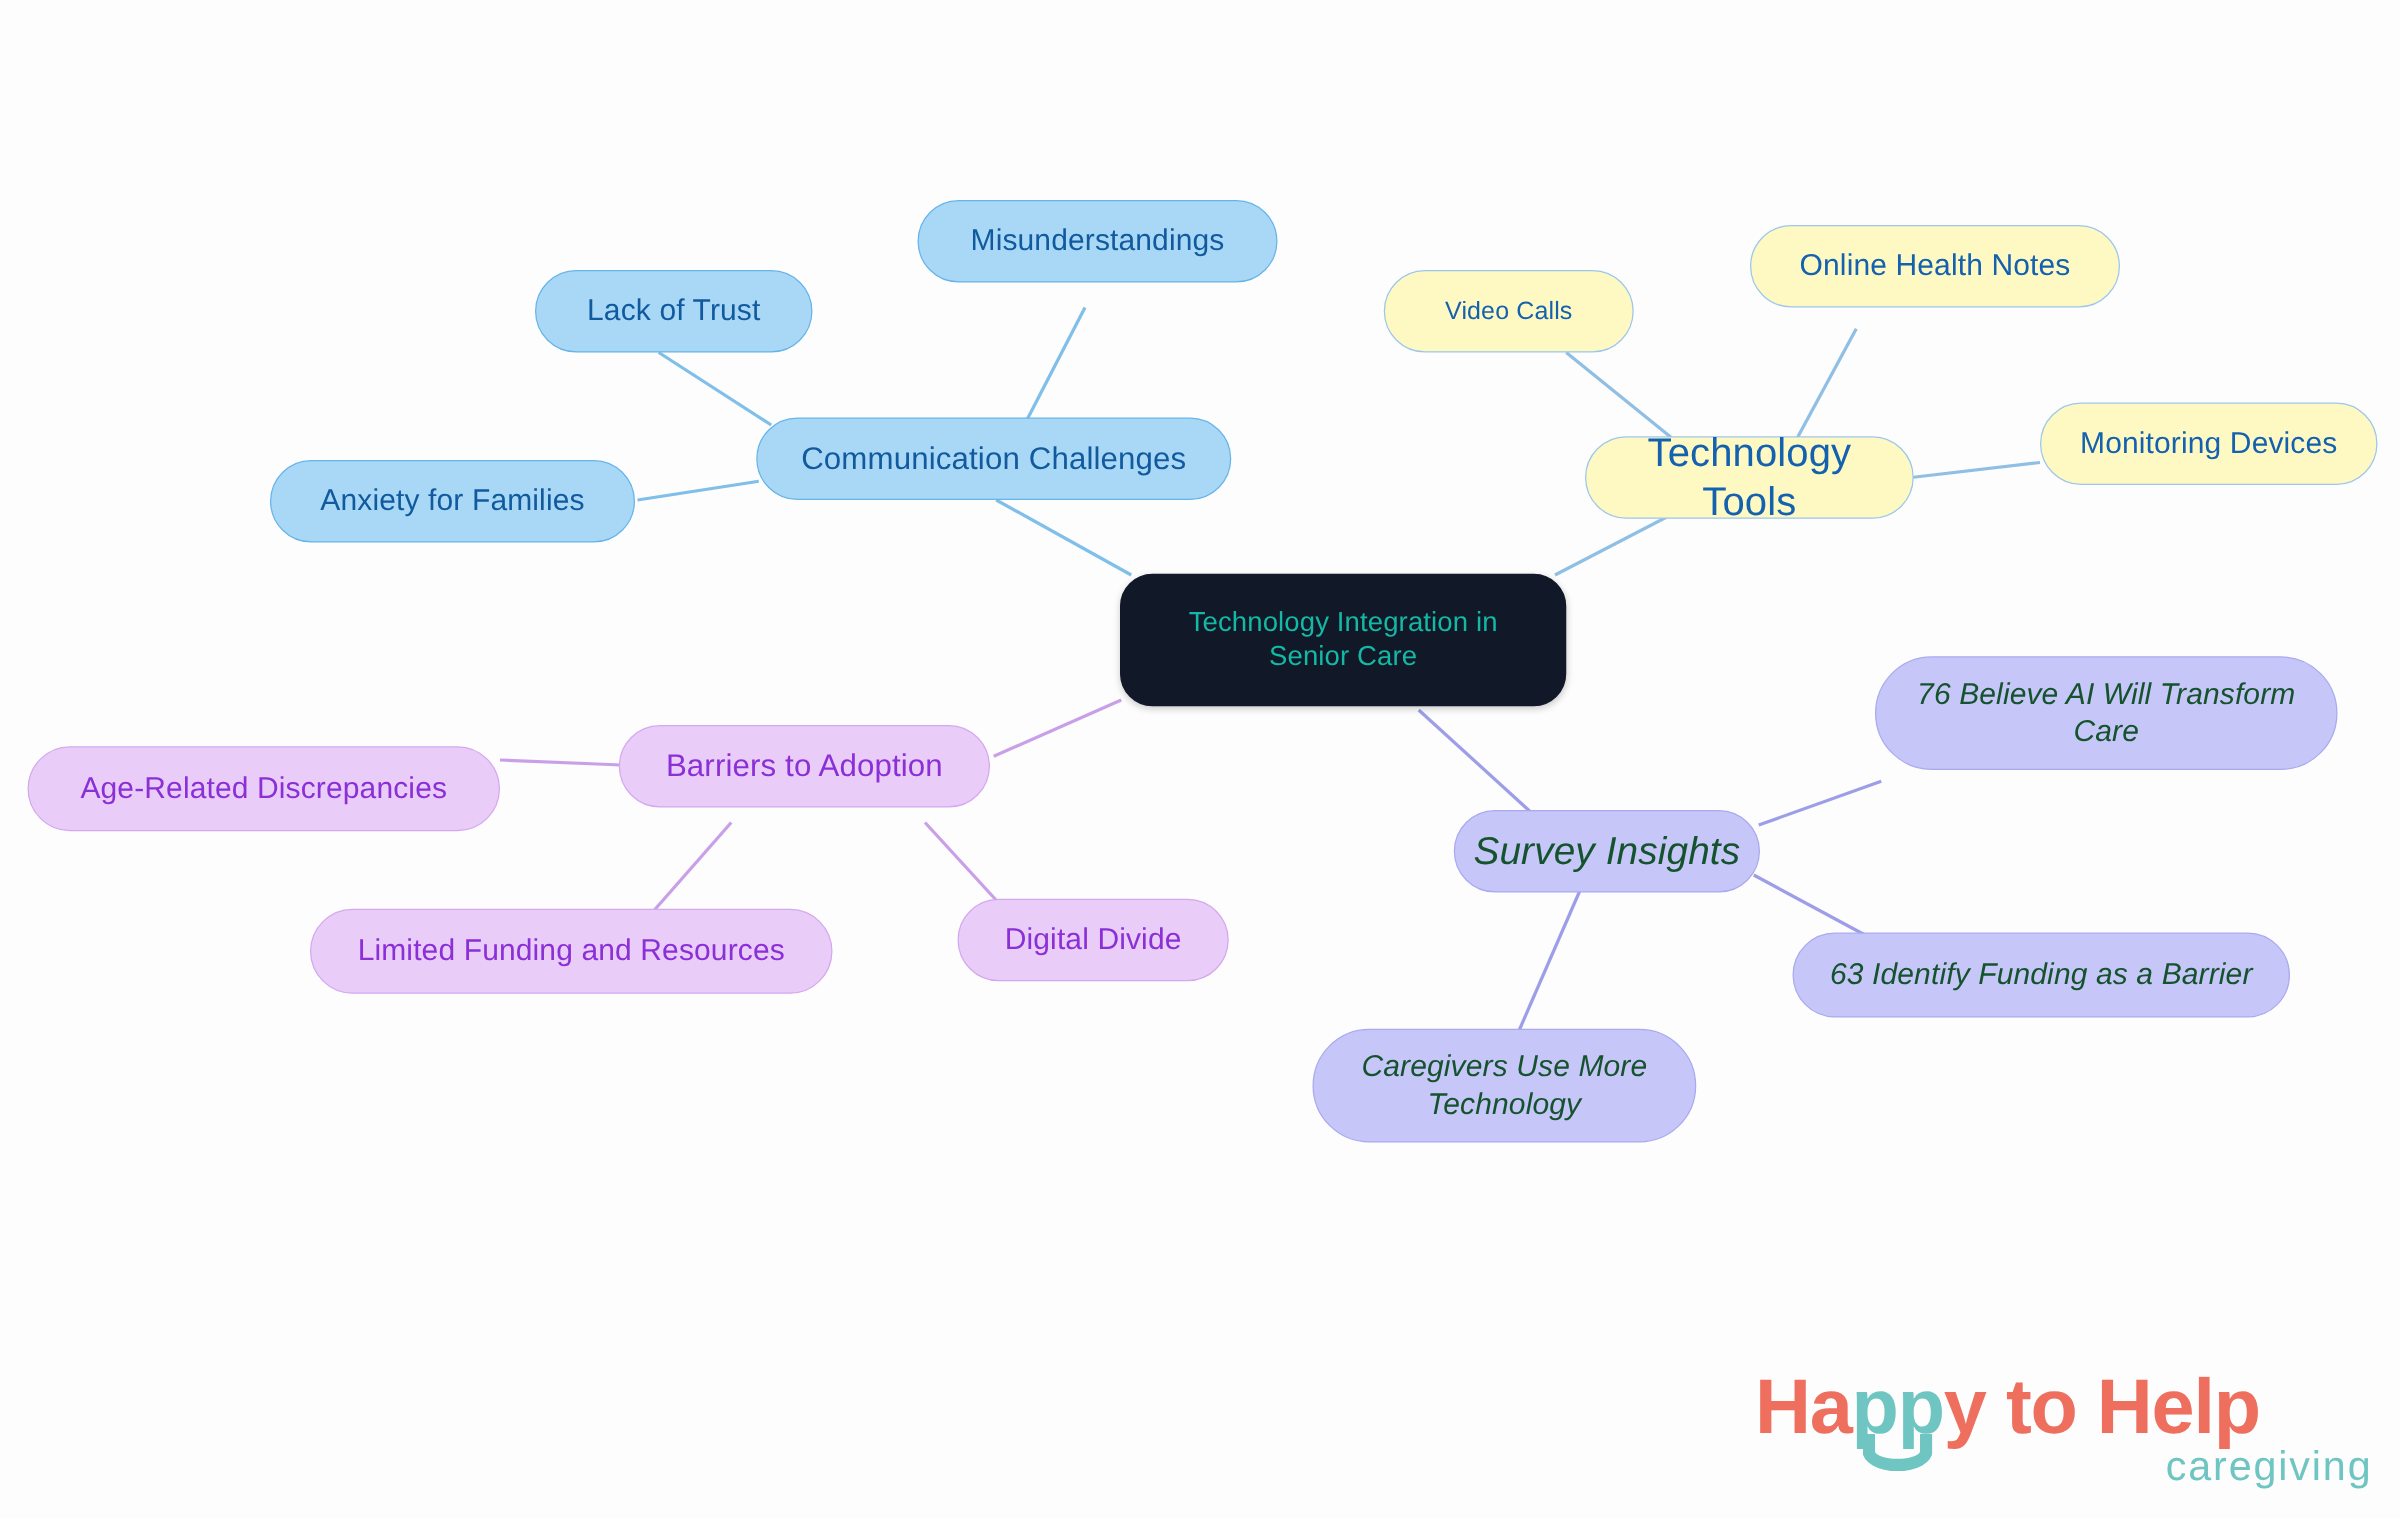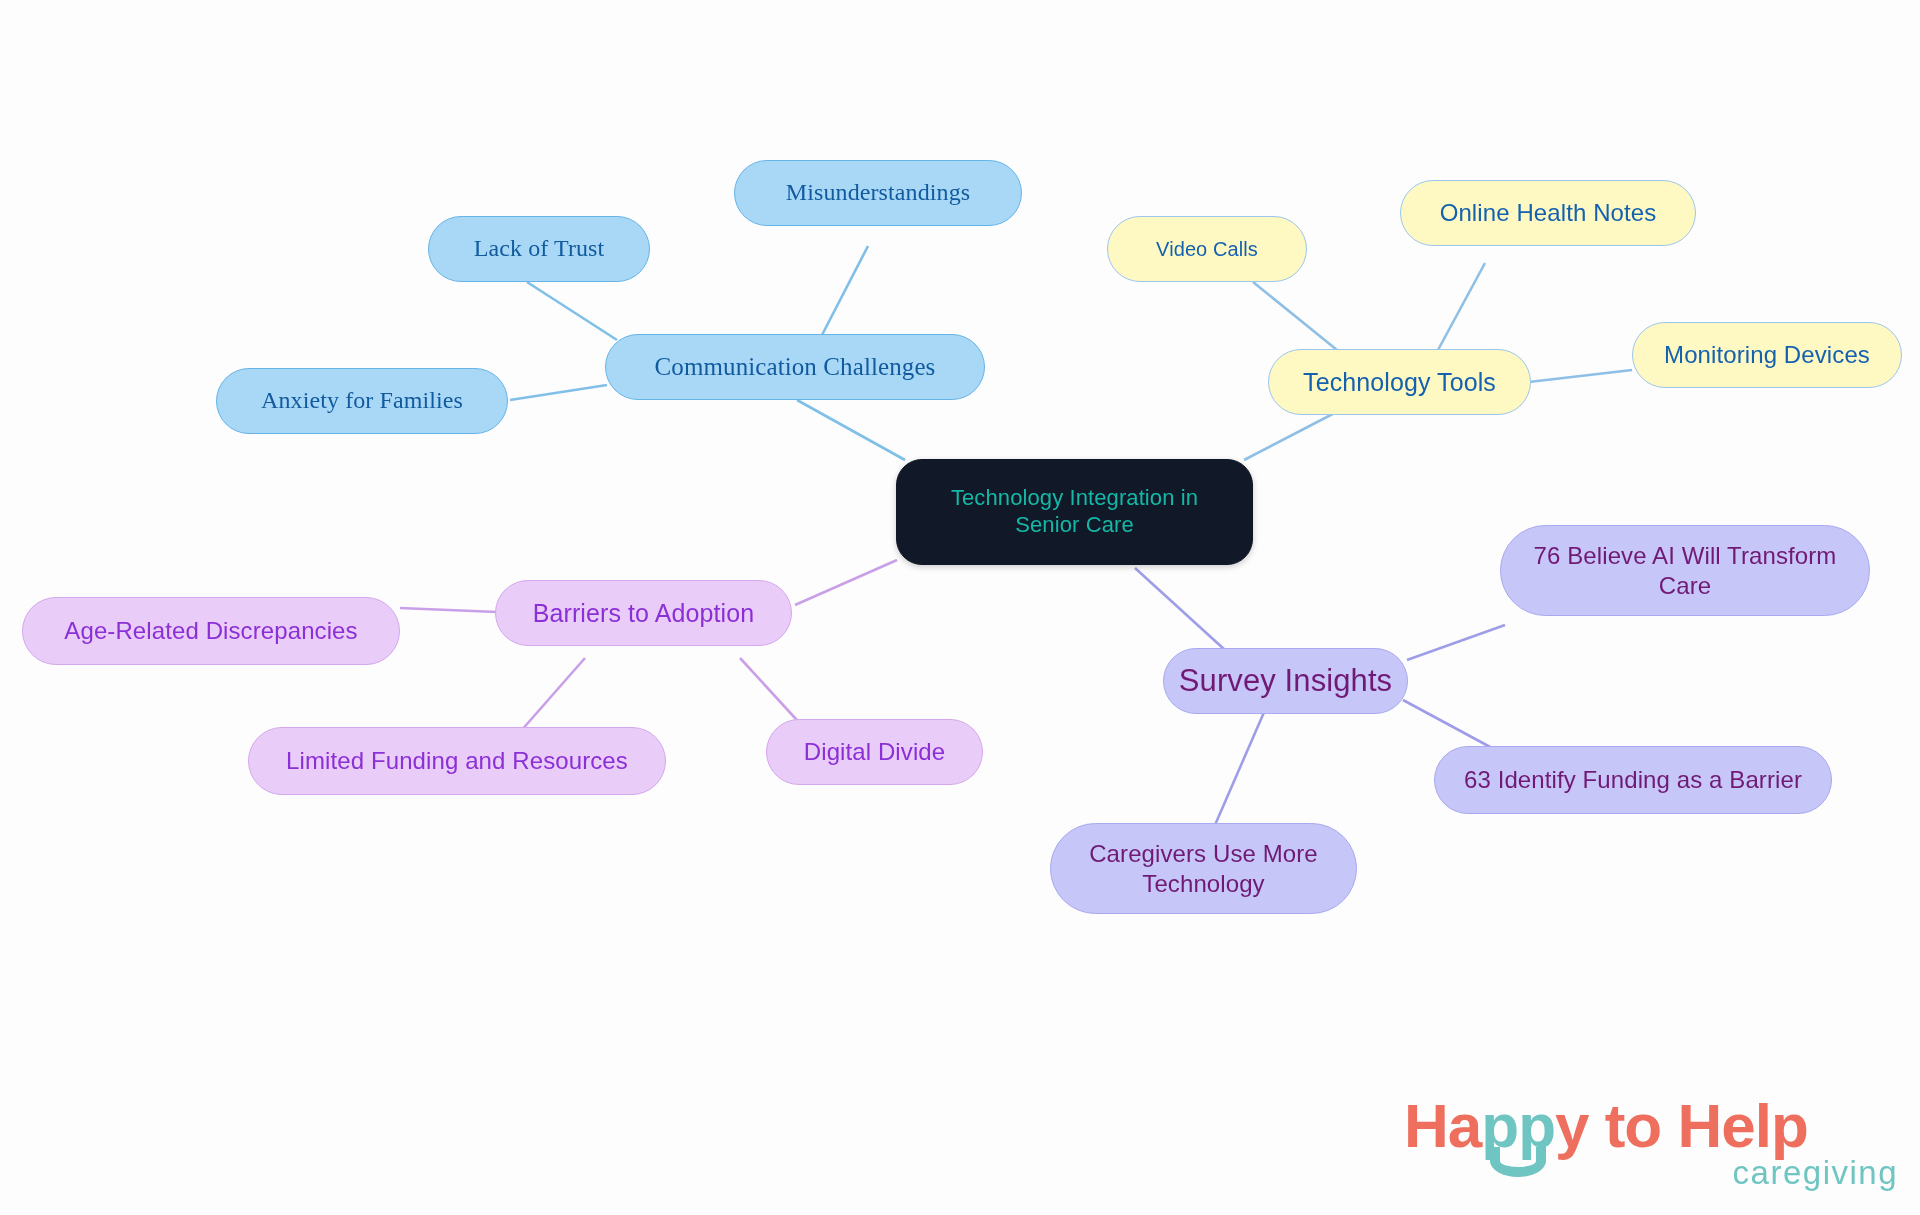--- a/index.html
+++ b/index.html
@@ -50,36 +50,36 @@
     border-radius: 26px;
     font-size: 22px;
     box-shadow: 0 2px 6px rgba(0,0,0,0.20);
   }
 
   
   .node.blue-mid {
     background: #a9d8f7;
     border-color: #66b4e8;
     color: #115a9e;
-    font-family: Liberation Serif, serif;
   }
   .node.blue-light {
     background: #fef9c3;
     border-color: #9cc6ec;
     color: #1461b0;
   }
   .node.violet {
     background: #e9ccf8;
     border-color: #d4a8ef;
     color: #8b2fd6;
   }
   .node.periwinkle {
     background: #c6c6f8;
     border-color: #a9a9ef;
-    color: #701a75;
+    color: #14532d;
+    font-style: italic;
   }
 
   .node .label { display: block; width: 100%; }
 
   
   #logo {
     position: absolute;
     left: 1404px;
     top: 1090px;
     width: 500px;
@@ -161,21 +161,21 @@
   </div>
 
   <div class="node blue-mid" style="left:734px; top:160px; width:288px; height:66px; font-size:24px;">
     <span class="label">Misunderstandings</span>
   </div>
 
   <div class="node blue-mid" style="left:216px; top:368px; width:292px; height:66px; font-size:24px;">
     <span class="label">Anxiety for Families</span>
   </div>
 
-  <div class="node blue-light" style="left:1268px; top:349px; width:263px; height:66px; font-size:25px;">
+  <div class="node blue-light" style="left:1268px; top:349px; width:263px; height:66px; font-size:32px;">
     <span class="label">Technology Tools</span>
   </div>
 
   <div class="node blue-light" style="left:1107px; top:216px; width:200px; height:66px; font-size:20px;">
     <span class="label">Video Calls</span>
   </div>
 
   <div class="node blue-light" style="left:1400px; top:180px; width:296px; height:66px; font-size:24px;">
     <span class="label">Online Health Notes</span>
   </div>

